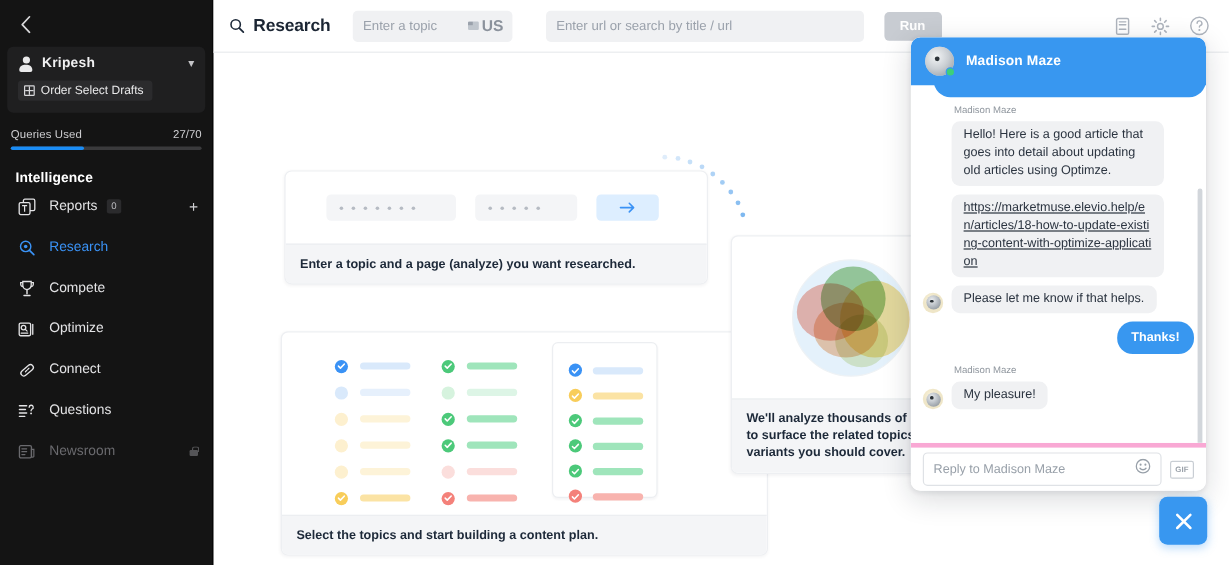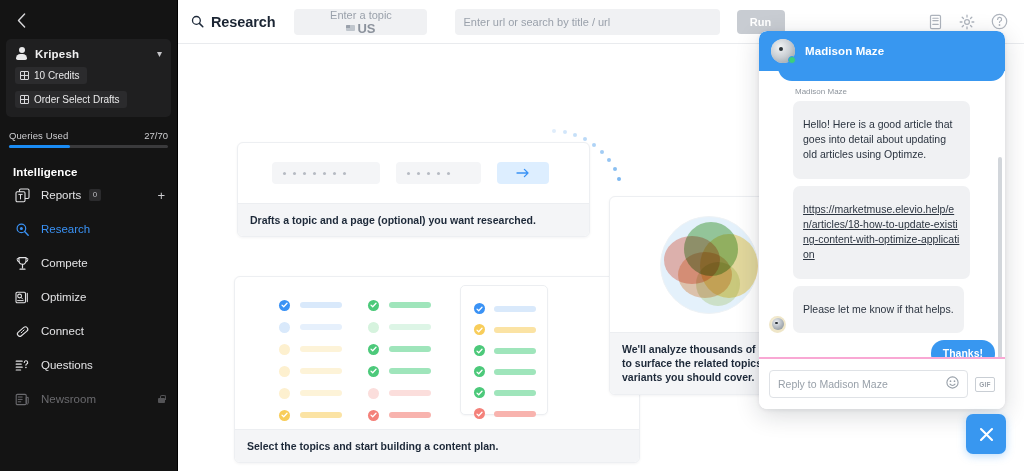--- a/index.html
+++ b/index.html
@@ -18,21 +18,21 @@
   }
   .back-arrow {
     width: 30px; height: 30px; margin: 5px 0 0 6px;
     display: flex; align-items: center; justify-content: center;
     color: #d8d8da; font-size: 17px; cursor: pointer;
   }
   .acct-box {
     margin: 4px 6px 0 6px; background: #1f1f20; border-radius: 5px;
     padding: 8px 9px 9px 9px;
   }
-  .acct-top { display: flex; align-items: center; }
+  .acct-top { display: flex; }
   .acct-person {
     width: 13px; height: 13px; margin-right: 7px; position: relative;
     flex: 0 0 13px;
   }
   .acct-person::before {
     content:""; position:absolute; left:3.5px; top:0px;
     width:6px; height:6px; border-radius:50%; background:#e9e9ea;
   }
   .acct-person::after {
     content:""; position:absolute; left:1px; top:7px;
@@ -88,21 +88,21 @@
   
   .main { flex:1; position: relative; background:#fff; height:471px; }
   .topbar {
     height: 44px; border-bottom:1px solid #e9ebee; display:flex; align-items:center;
     padding: 0 12px 0 13px; background:#fff;
   }
   .tb-search-ic { margin-right:7px; color:#1d2939; display:flex; }
   .tb-title { font-size:14.5px; font-weight:700; color:#1b2533; letter-spacing:-.1px; }
   .topic-box {
     margin-left: 18px; width: 133px; height:26px; background:#f0f1f3;
-    border-radius:4px; display:flex; align-items:center; padding: 0 7px 0 9px; flex-direction: column;
+    border-radius:4px; display:flex; align-items:center; padding: 0 7px 0 9px;
   }
   .topic-ph { font-size:11px; color:#9aa1ab; flex:1; }
   .flagwrap { display:flex; align-items:center; gap:2px; }
   .flag {
     width:9px; height:6.5px; border-radius:1px; overflow:hidden; position:relative;
     background:#c0c6cd;
   }
   .flag::before{content:"";position:absolute;left:0;top:0;width:4px;height:3.2px;background:#9aa1ab;}
   .flag-txt { font-size:13px; color:#8b929c; font-weight:700; }
   .url-box {
@@ -227,36 +227,36 @@
     width:17px; height:17px; border-radius:50%; flex:0 0 17px; margin-right:7px;
     background: radial-gradient(circle at 40% 36%, #fdf6e0 0%, #efe6c8 40%, #efe6c8 100%);
     position:relative; overflow:hidden;
   }
   .msg-av::before {
     content:""; position:absolute; left:2.5px; top:2.5px; width:12px; height:12px; border-radius:50%;
     background: radial-gradient(circle at 38% 34%, #eceef0 0%, #b9bfc5 45%, #7e868d 100%);
   }
   .msg-av::after { content:""; position:absolute; left:6px; top:6px; width:2.6px; height:2.6px; border-radius:50%; background:#2c3338; }
   .bubble {
-    background:#f0f1f3; border-radius:7px; padding:16px 10px;
+    background:#f0f1f3; border-radius:7px; padding:4px 10px;
     font-size:10.5px; line-height:1.45; color:#2b3440; max-width:177px;
   }
   .bubble.nogap { margin-left:24px; }
   .bubble a { color:#2b3440; text-decoration: underline; word-break: break-all; }
   .msgrow.out { justify-content:flex-end; margin-bottom:9px; }
   .bubble.out {
     background:#3897f0; color:#fff; font-weight:700; font-size:10.5px;
     border-radius:13px; padding:6px 12px;
   }
   .chat-scroll {
     position:absolute; right:3px; top:86px; width:4px; height:230px;
     background:#d2d6db; border-radius:2px;
   }
   .chat-foot {
-    height:52px; background:#fff; border-top:2px solid #f9a8d4;
+    height:40px; background:#fff; border-top:4px solid #f9a8d4;
     display:flex; align-items:center; padding: 0 10px; gap:7px;
   }
   .reply {
     flex:1; height:28px; border:1px solid #dfe2e6; border-radius:4px;
     display:flex; align-items:center; padding: 0 8px;
   }
   .reply-ph { font-size:10.5px; color:#98a0a9; flex:1; }
   .gifbtn {
     width:20px; height:15px; border:1px solid #c9ced4; border-radius:2px;
     display:flex; align-items:center; justify-content:center;
@@ -279,26 +279,20 @@
       <svg width="9" height="15" viewBox="0 0 9 15">
         <path d="M7.6 1L1.5 7.5 7.6 14" stroke="#d8d8da" stroke-width="1.4" fill="none" stroke-linecap="round" stroke-linejoin="round"></path>
       </svg>
     </div>
 
     <div class="acct-box">
       <div class="acct-top">
         <span class="acct-person"></span>
         <span class="acct-name">Kripesh</span>
         <span class="acct-chev">▾</span>
-      </div>
-      <div>
-        <span class="pill">
-          <span class="pill-ic"></span>
-          <span>10 Credits</span>
-        </span>
       </div>
       <div>
         <span class="pill">
           <span class="pill-ic"></span>
           <span>Order Select Drafts</span>
         </span>
       </div>
     </div>
 
     <div class="queries">
@@ -482,21 +476,21 @@
               <i></i>
               <i></i>
               <i></i>
             </div>
           <div class="arrow-btn">
             <svg width="14" height="10" viewBox="0 0 14 10">
               <path d="M1 5h11M8.4 1.4L12 5l-3.6 3.6" stroke="#3a92f5" stroke-width="1.3" fill="none" stroke-linecap="round" stroke-linejoin="round"></path>
             </svg>
           </div>
         </div>
-        <div class="card-cap">Drafts a topic and a page (optional) you want researched.</div>
+        <div class="card-cap">Enter a topic and a page (analyze) you want researched.</div>
       </div>
 
       <div class="card" id="card2">
         <div class="c2-body">
           <div class="col a" id="colA">
               <div class="crow">
                 <span class="ck" style="background: rgb(58, 146, 245);">
                   <svg width="7" height="6" viewBox="0 0 7 6">
                     <path d="M1 3.1L2.7 4.8 6 1.3" stroke="#ffffff" stroke-width="1.3" fill="none" stroke-linecap="round" stroke-linejoin="round"></path>
                   </svg>

